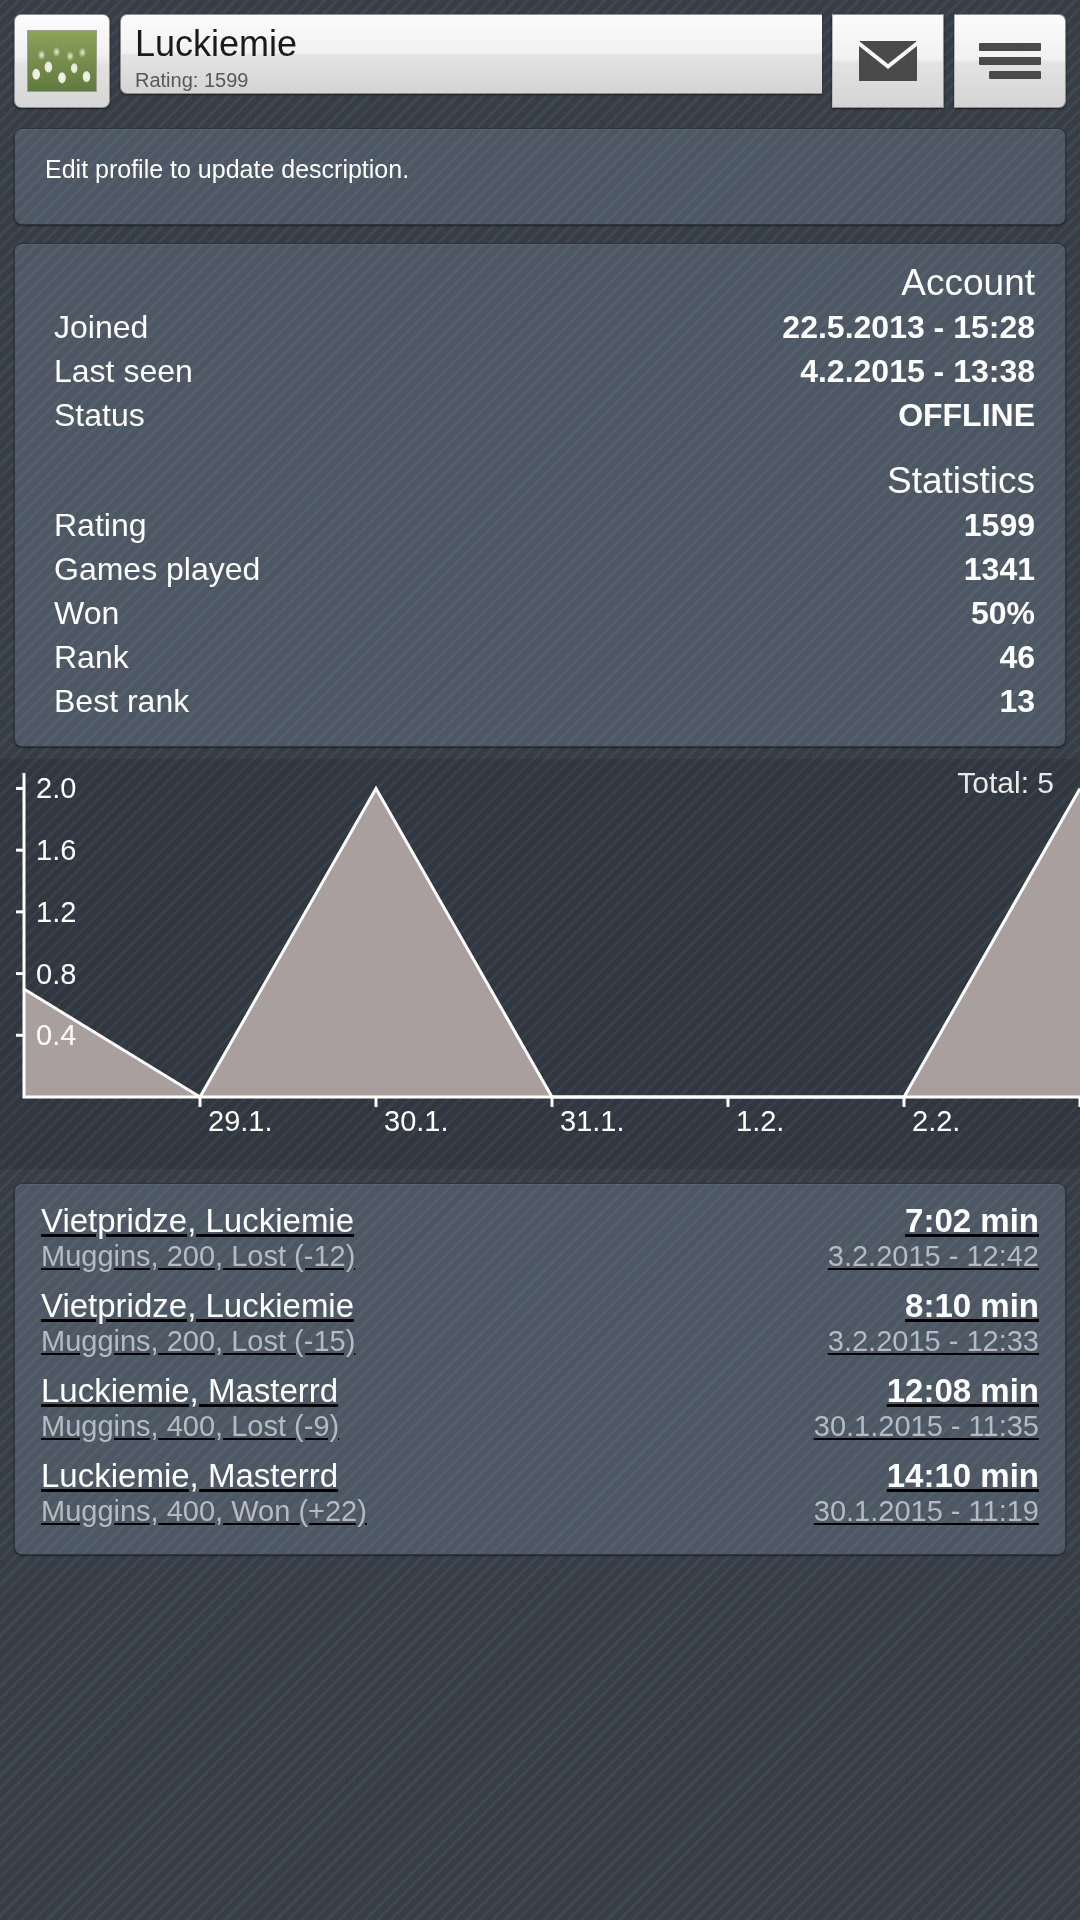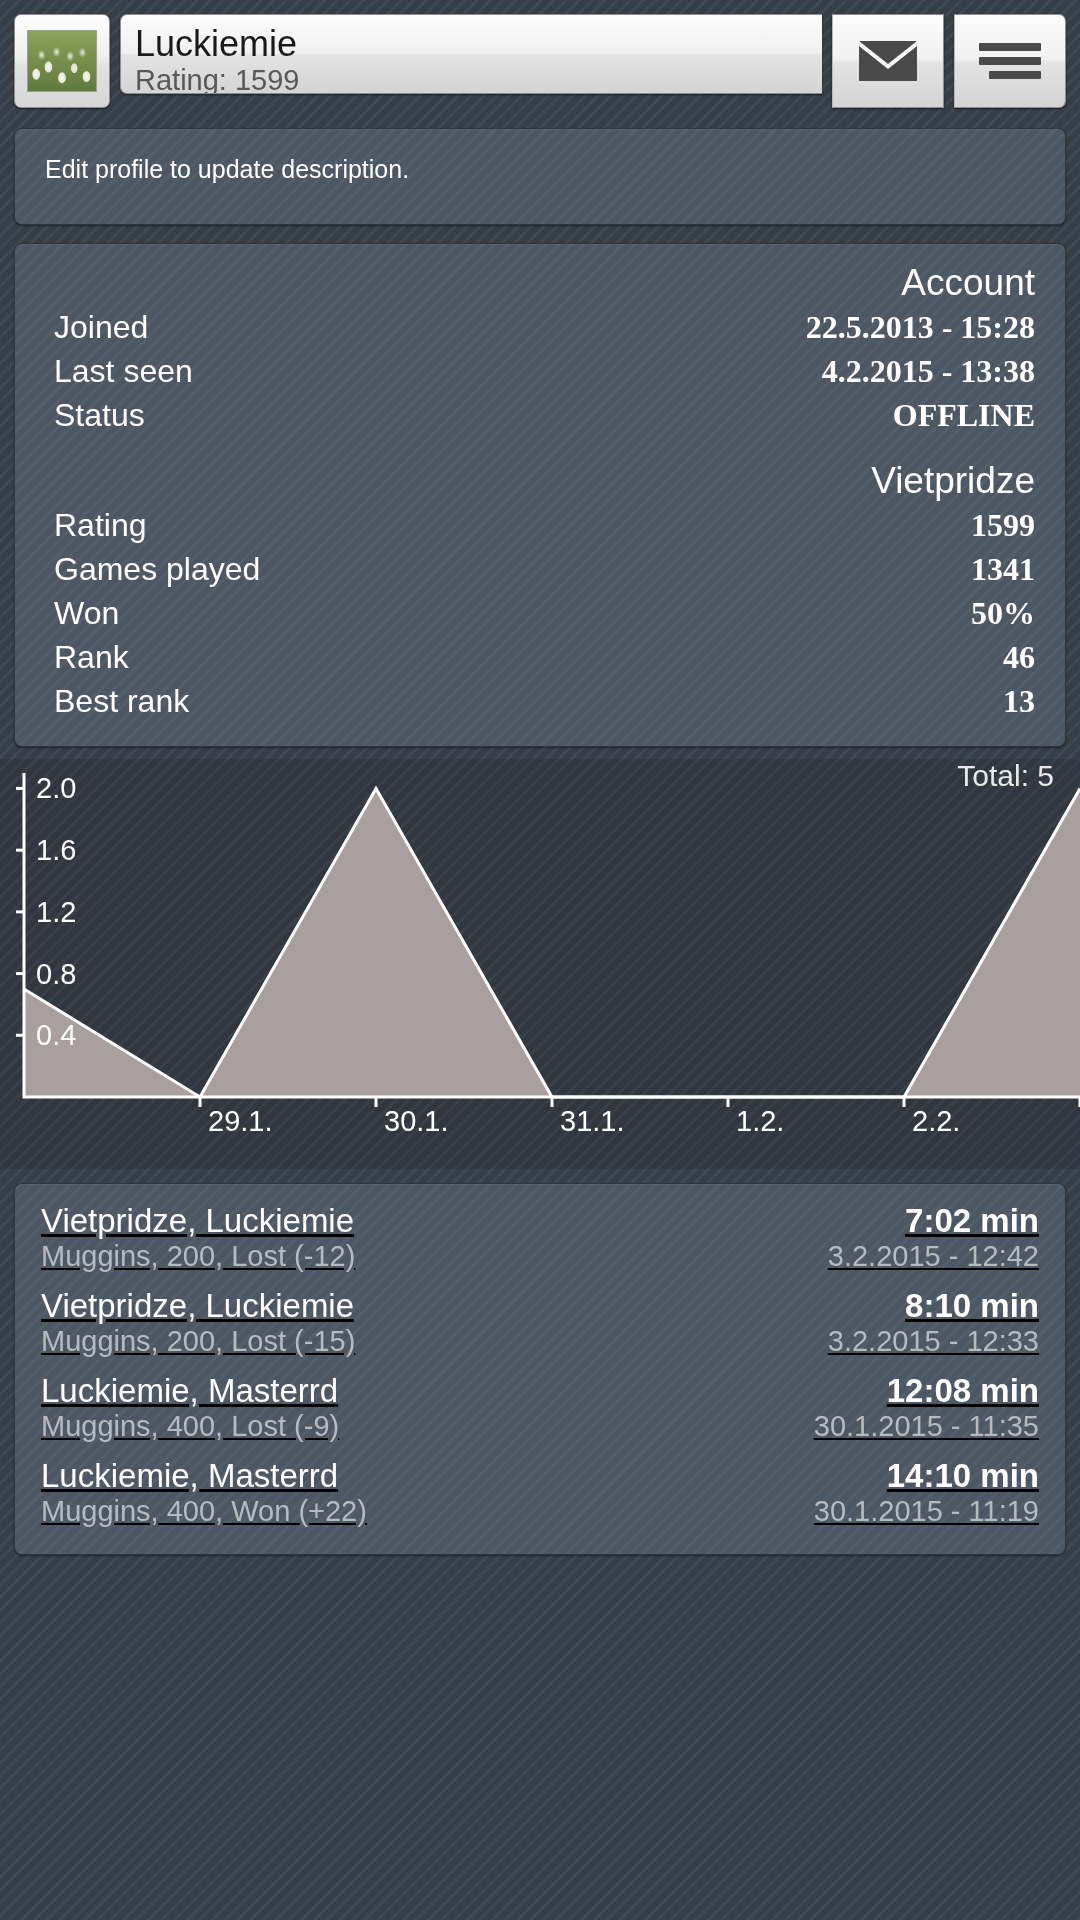--- a/index.html
+++ b/index.html
@@ -75,21 +75,21 @@
     overflow: hidden;
   }
 
   .name-title {
     font-size: 36px;
     color: #1a1a1a;
     line-height: 42px;
     white-space: nowrap;
   }
   .name-sub {
-    font-size: 29px;
+    font-size: 20px;
     color: #585858;
     line-height: 30px;
     white-space: nowrap;
   }
 
   .icon-btn {
     width: 112px;
     height: 94px;
     background: linear-gradient(to bottom, #fcfcfc 0%, #f1f1f1 48%, #e3e3e3 52%, #d4d4d4 100%);
     border: 1px solid #8e8e8e;
@@ -135,42 +135,42 @@
   }
   .section-head.second { margin-top: 22px; }
 
   .stat-row {
     display: flex;
     justify-content: space-between;
     align-items: baseline;
     padding: 3px 0 4px 9px;
   }
   .stat-label { font-size: 32px; color: #ffffff; }
-  .stat-value { font-size: 32px; color: #ffffff; font-weight: bold; font-family: Liberation Serif, serif; }
+  .stat-value { font-size: 32px; color: #ffffff; font-weight: bold; }
 
   
   .chart-wrap {
     margin-top: 12px;
     height: 410px;
     position: relative;
     background-color: #333a43;
     background-image: repeating-linear-gradient(
       -45deg,
       rgba(255,255,255,0.028) 0px,
       rgba(255,255,255,0.028) 3px,
       rgba(0,0,0,0.055) 3px,
       rgba(0,0,0,0.055) 9px
     );
   }
   .chart-svg { display: block; width: 1080px; height: 410px; }
 
   .chart-total {
     position: absolute;
     right: 26px;
-    top: 0;
+    top: 7px;
     font-size: 30px;
     color: #e9e9e9;
   }
 
   
   .list-card {
     margin-top: 14px;
     padding: 14px 26px 0 26px;
     height: 372px;
     overflow: hidden;
@@ -233,21 +233,21 @@
   </div>
   <div class="stat-row">
     <span class="stat-label">Last seen</span>
     <span class="stat-value">4.2.2015 - 13:38</span>
   </div>
   <div class="stat-row">
     <span class="stat-label">Status</span>
     <span class="stat-value">OFFLINE</span>
   </div>
 
-  <div class="section-head second">Vietpridze</div>
+  <div class="section-head second">Statistics</div>
 
   <div class="stat-row">
     <span class="stat-label">Rating</span>
     <span class="stat-value">1599</span>
   </div>
   <div class="stat-row">
     <span class="stat-label">Games played</span>
     <span class="stat-value">1341</span>
   </div>
   <div class="stat-row">

